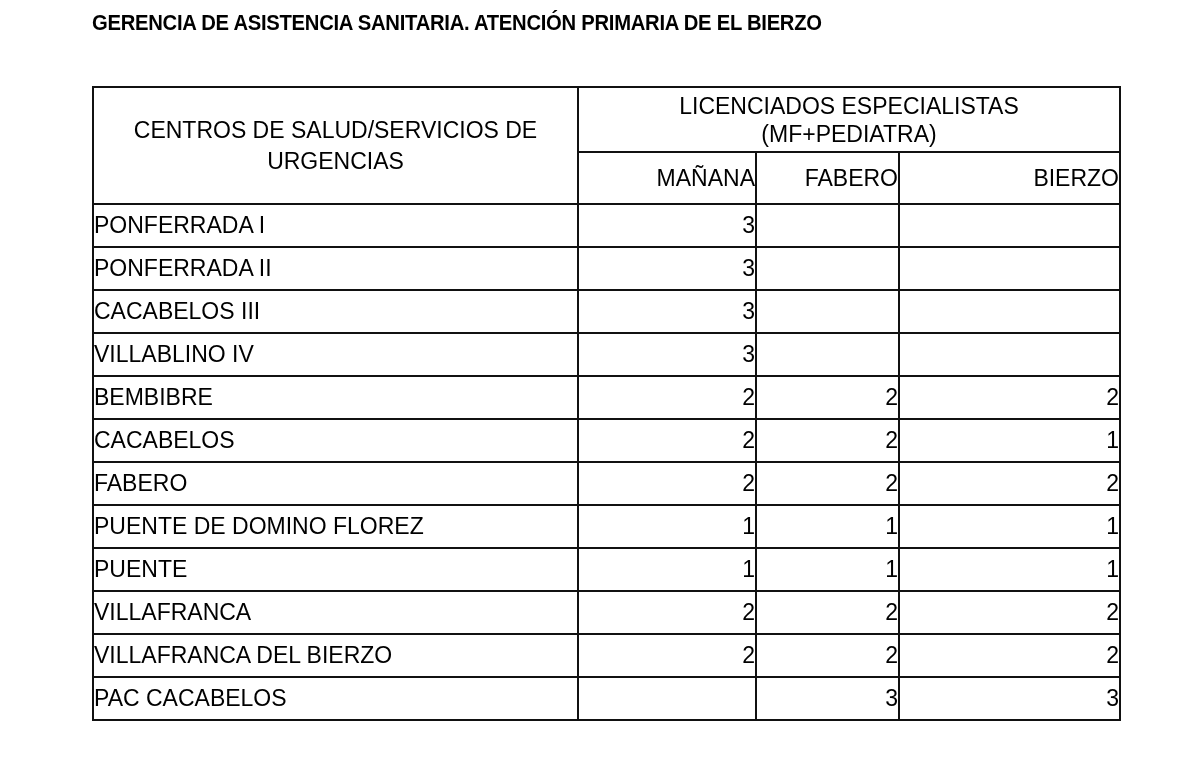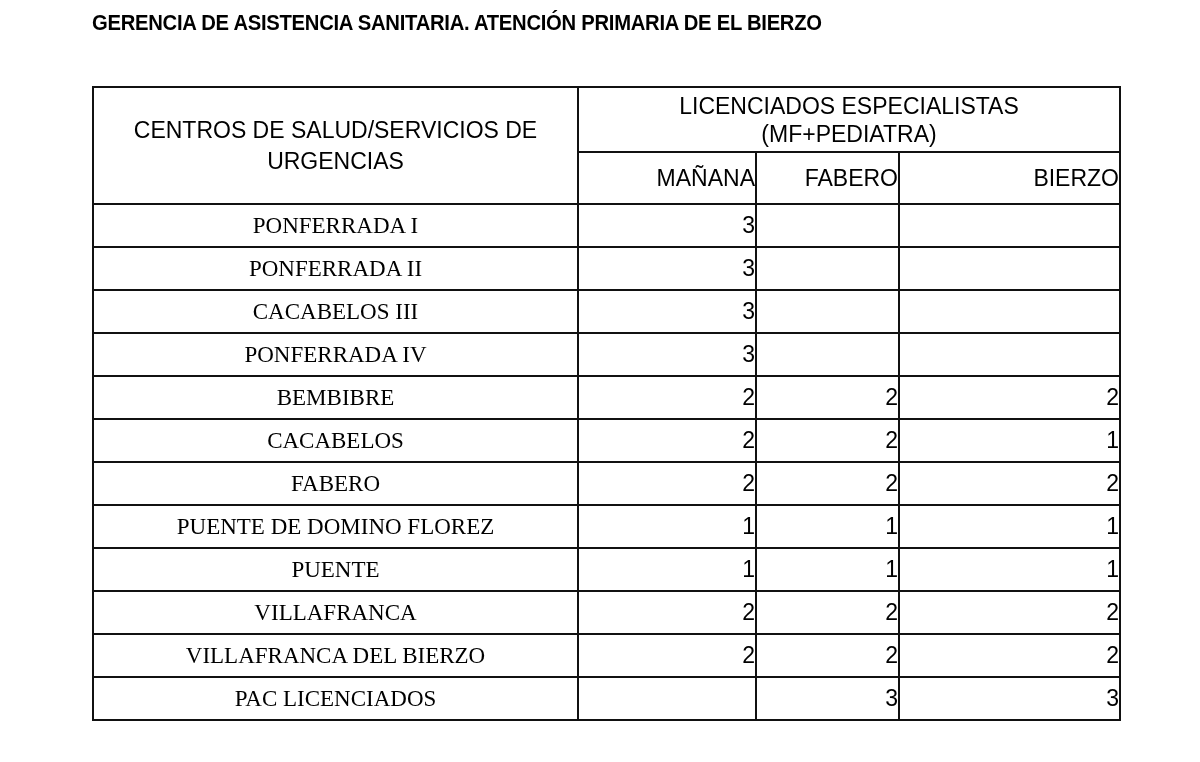--- a/index.html
+++ b/index.html
@@ -56,25 +56,24 @@
     line-height: 28px;
     height: 63px;
     vertical-align: middle;
   }
   th.shift-head {
     text-align: right;
     height: 50px;
     vertical-align: middle;
   }
   td.name {
-    text-align: center;
+    text-align: left;
     padding: 0 8px;
     height: 41px;
     vertical-align: middle;
-    font-family: Liberation Serif, serif;
   }
   td.num {
     text-align: right;
     padding: 0 10px 0 0;
     height: 41px;
     vertical-align: middle;
   }
 </style>
 </head>
 <body>
@@ -115,21 +114,21 @@
       <td class="num"></td>
       <td class="num"></td>
     </tr>
     <tr>
       <td class="name">CACABELOS III</td>
       <td class="num">3</td>
       <td class="num"></td>
       <td class="num"></td>
     </tr>
     <tr>
-      <td class="name">PONFERRADA IV</td>
+      <td class="name">VILLABLINO IV</td>
       <td class="num">3</td>
       <td class="num"></td>
       <td class="num"></td>
     </tr>
     <tr>
       <td class="name">BEMBIBRE</td>
       <td class="num">2</td>
       <td class="num">2</td>
       <td class="num">2</td>
     </tr>
@@ -163,19 +162,19 @@
       <td class="num">2</td>
       <td class="num">2</td>
     </tr>
     <tr>
       <td class="name">VILLAFRANCA DEL BIERZO</td>
       <td class="num">2</td>
       <td class="num">2</td>
       <td class="num">2</td>
     </tr>
     <tr>
-      <td class="name">PAC LICENCIADOS</td>
+      <td class="name">PAC CACABELOS</td>
       <td class="num"></td>
       <td class="num">3</td>
       <td class="num">3</td>
     </tr>
   </tbody>
 </table>
 
 </body></html>

